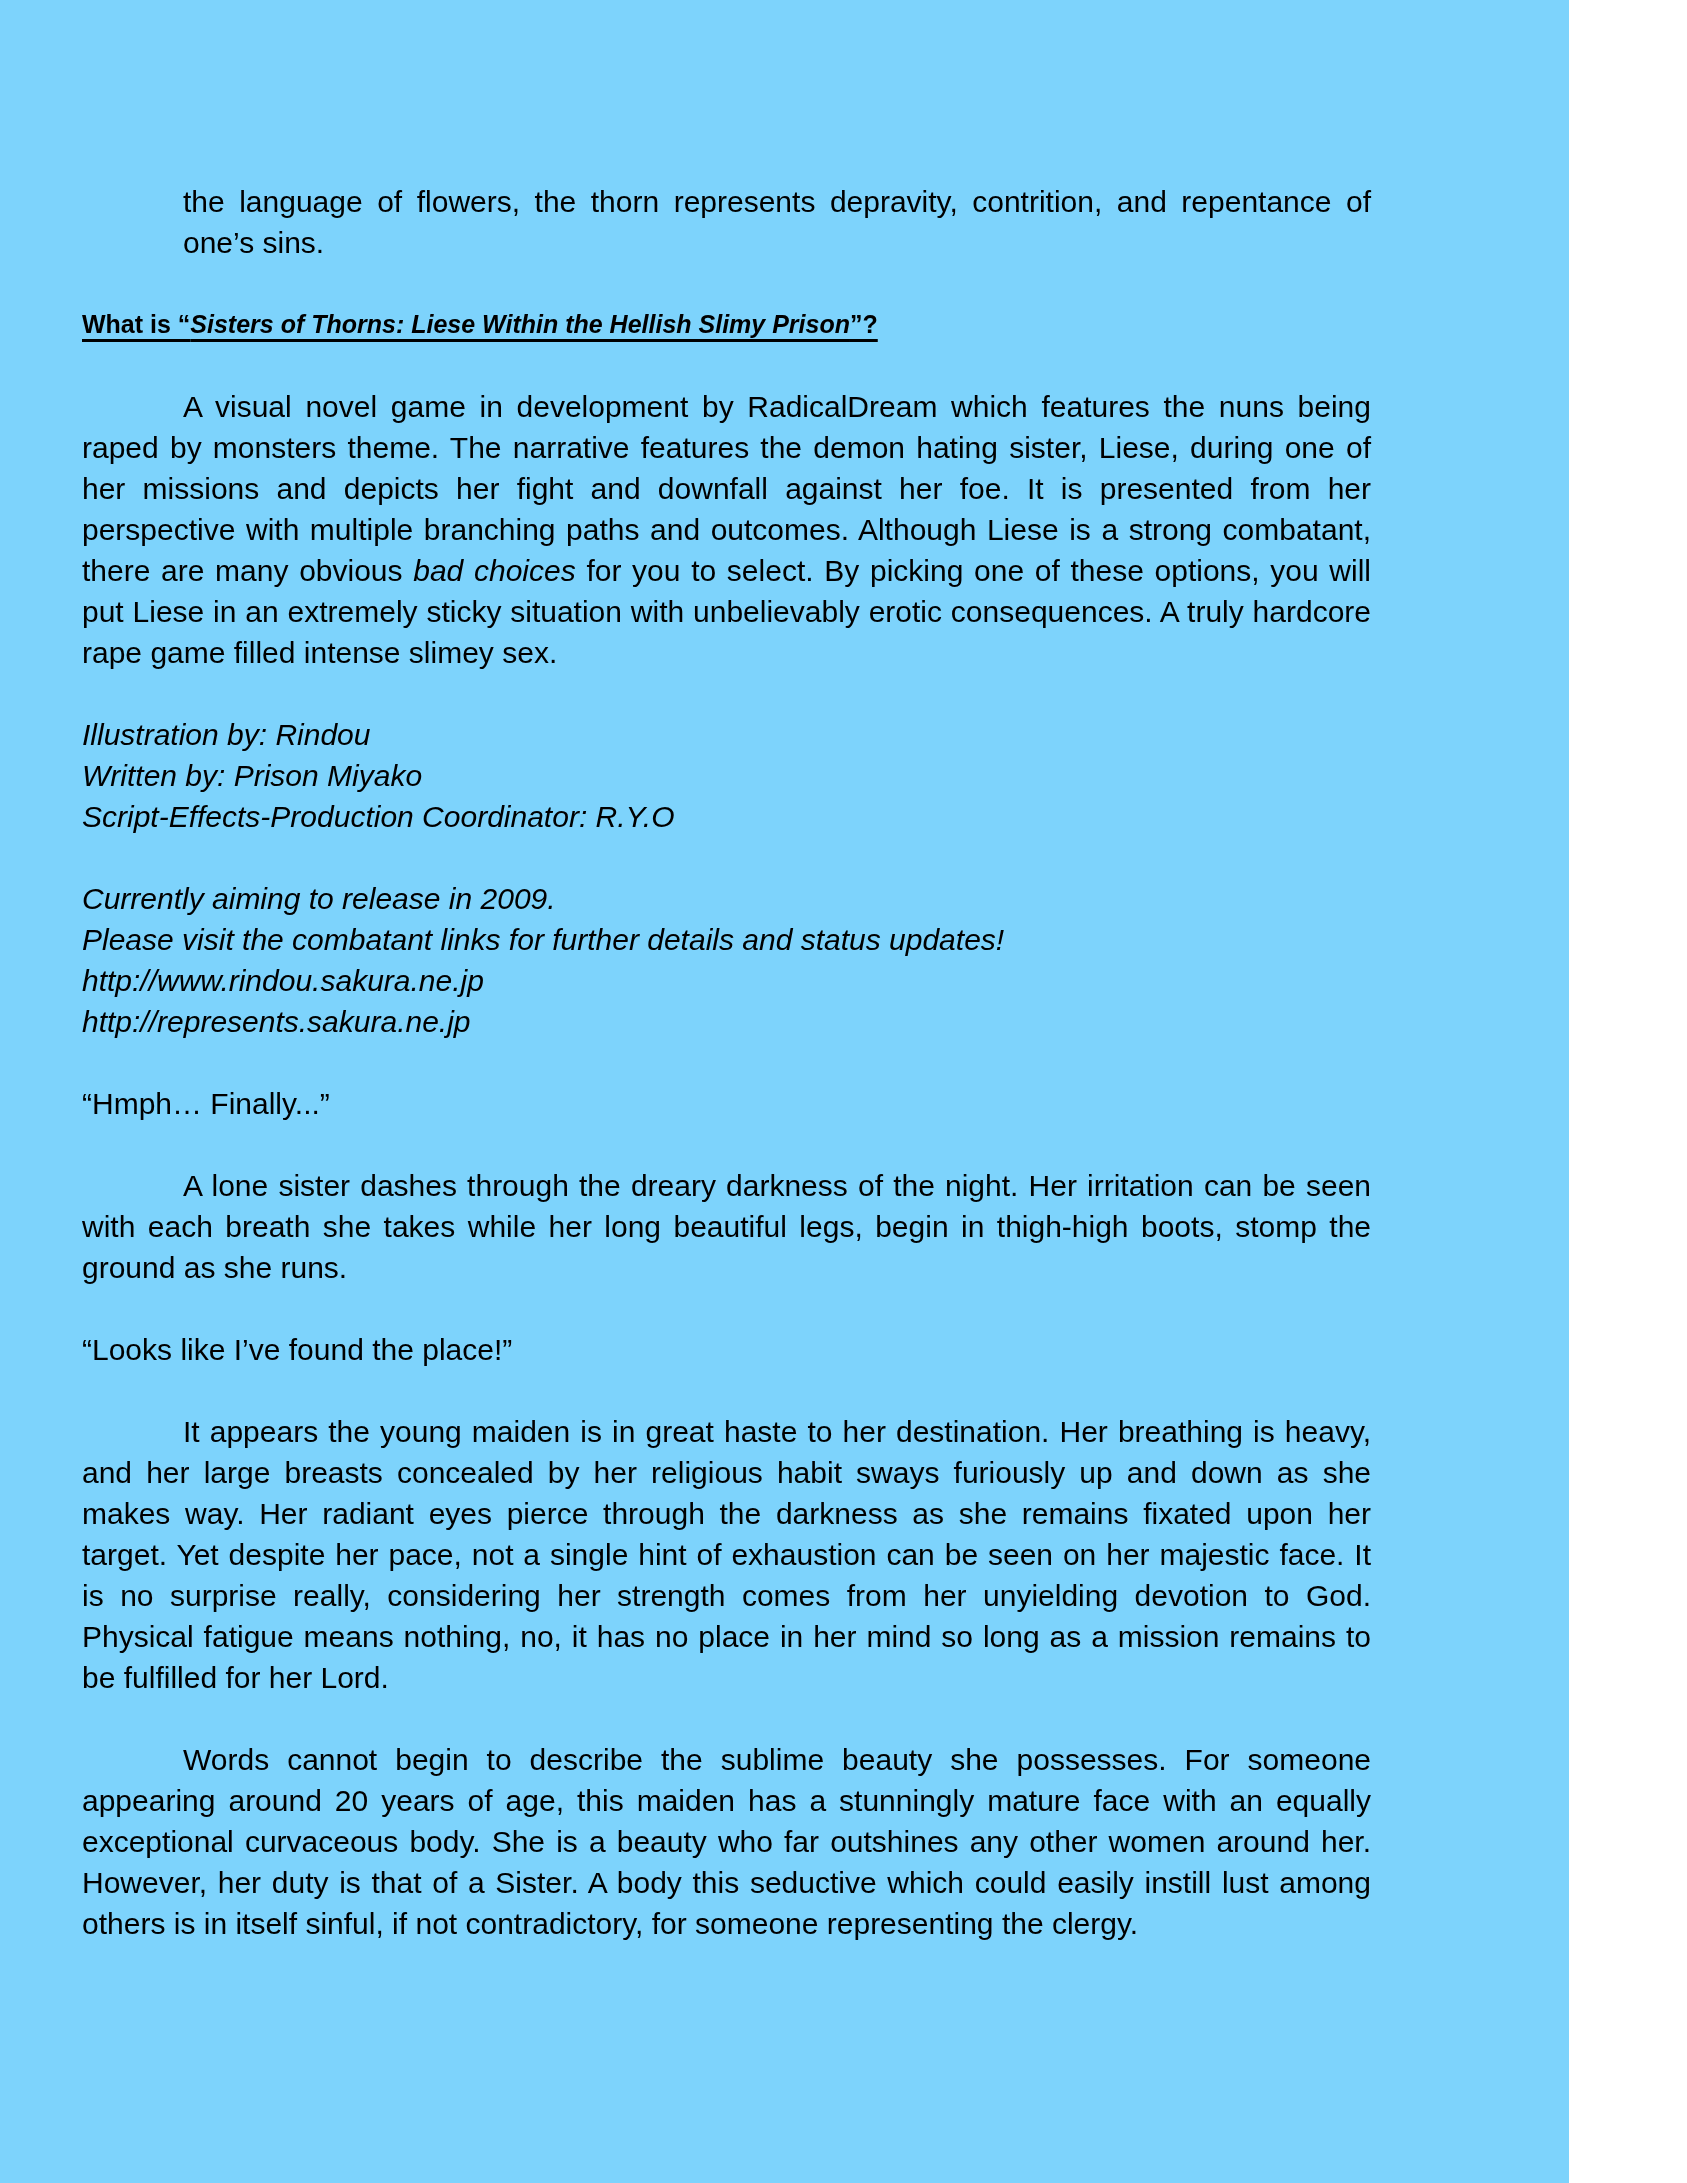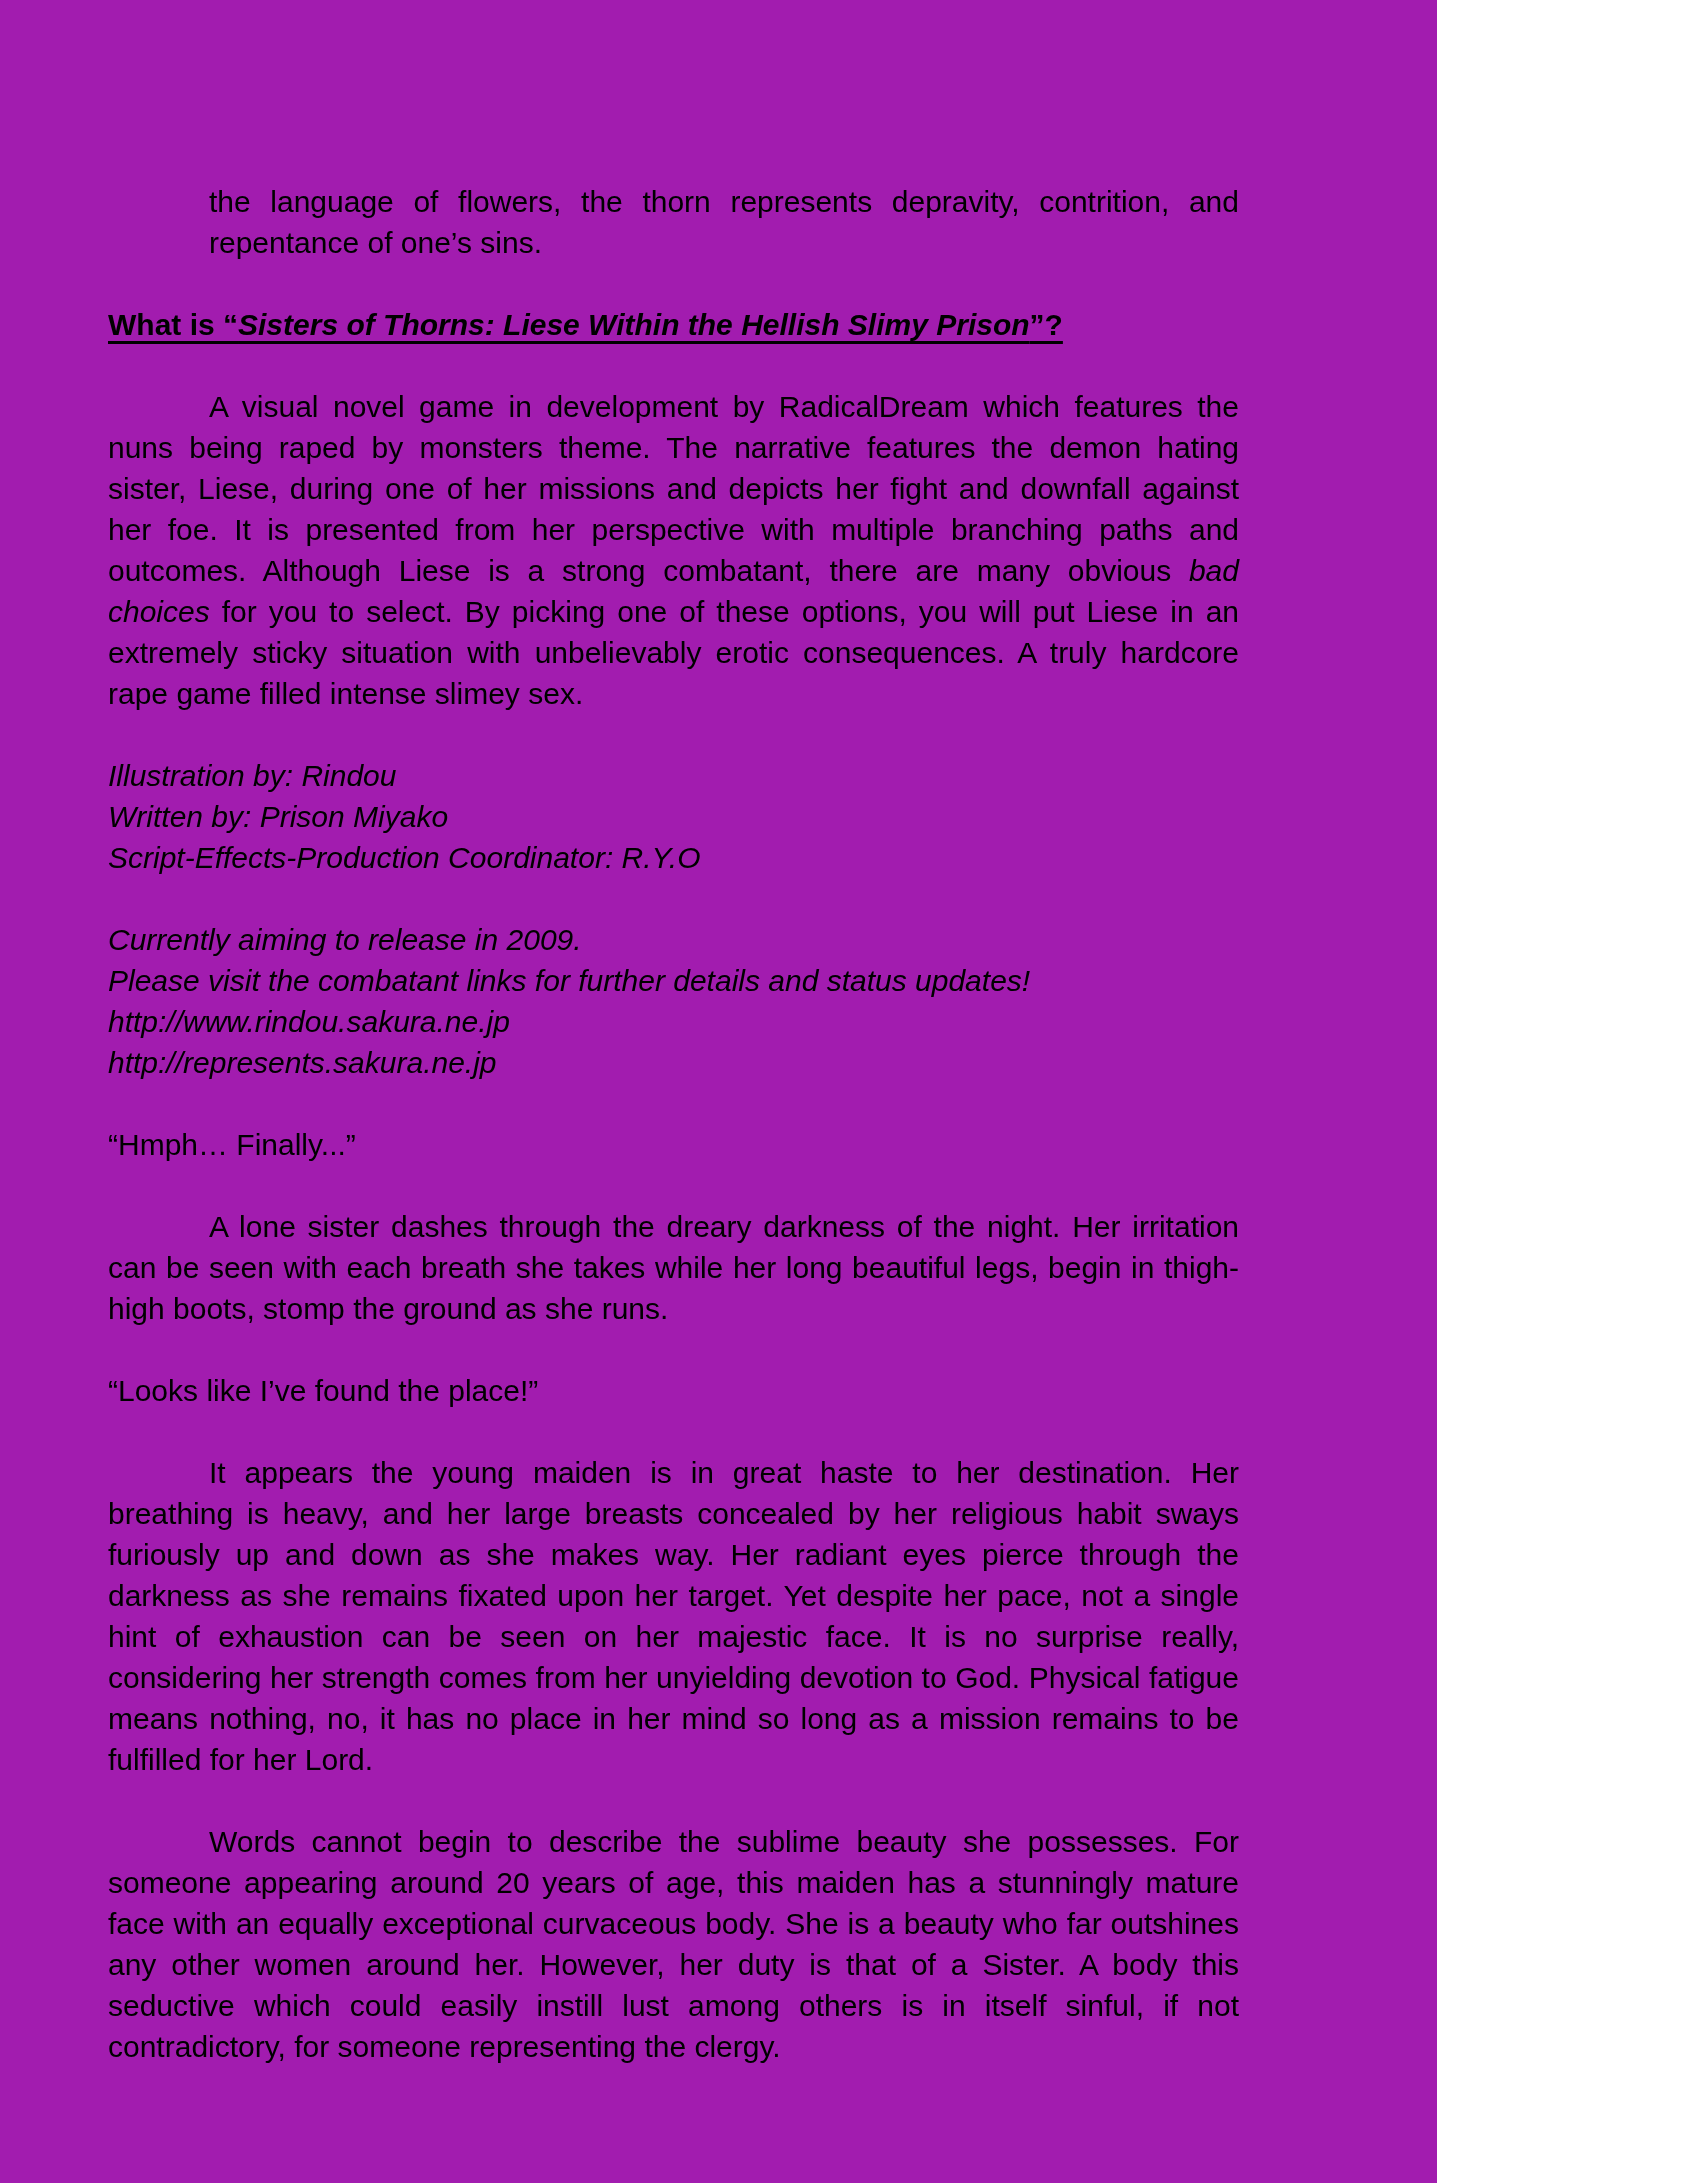--- a/index.html
+++ b/index.html
@@ -2,46 +2,46 @@
 <html style="font-size:10.6px"><head>
 <meta charset="utf-8">
 <style>
   html, body {
     margin: 0;
     padding: 0;
     background: #ffffff;
   }
   .page {
     position: relative;
-    width: 1437px;
+    width: 1569px;
     height: 2183px;
     box-sizing: border-box;
-    background: #a21caf;
+    background: #7dd3fc;
     color: #000000;
     font-family: "Liberation Sans", "DejaVu Sans", sans-serif;
     font-size: 30px;
     line-height: 41px;
-    padding: 181px 198px 0 108px;
+    padding: 181px 198px 0 82px;
     overflow: hidden;
   }
   p {
     margin: 0 0 41px 0;
   }
   .justified {
     text-align: justify;
   }
   .first-indent {
     text-indent: 101px;
   }
   .block-indent {
     margin-left: 101px;
   }
   .heading {
     margin: 0 0 41px 0;
-    font-size: 30px;
+    font-size: 25px;
     line-height: 41px;
     font-weight: bold;
     text-decoration: underline;
     text-decoration-thickness: 3.3px;
     text-underline-offset: 6px;
   }
   .group {
     margin: 9px 0 41px 0;
     font-style: italic;
   }

